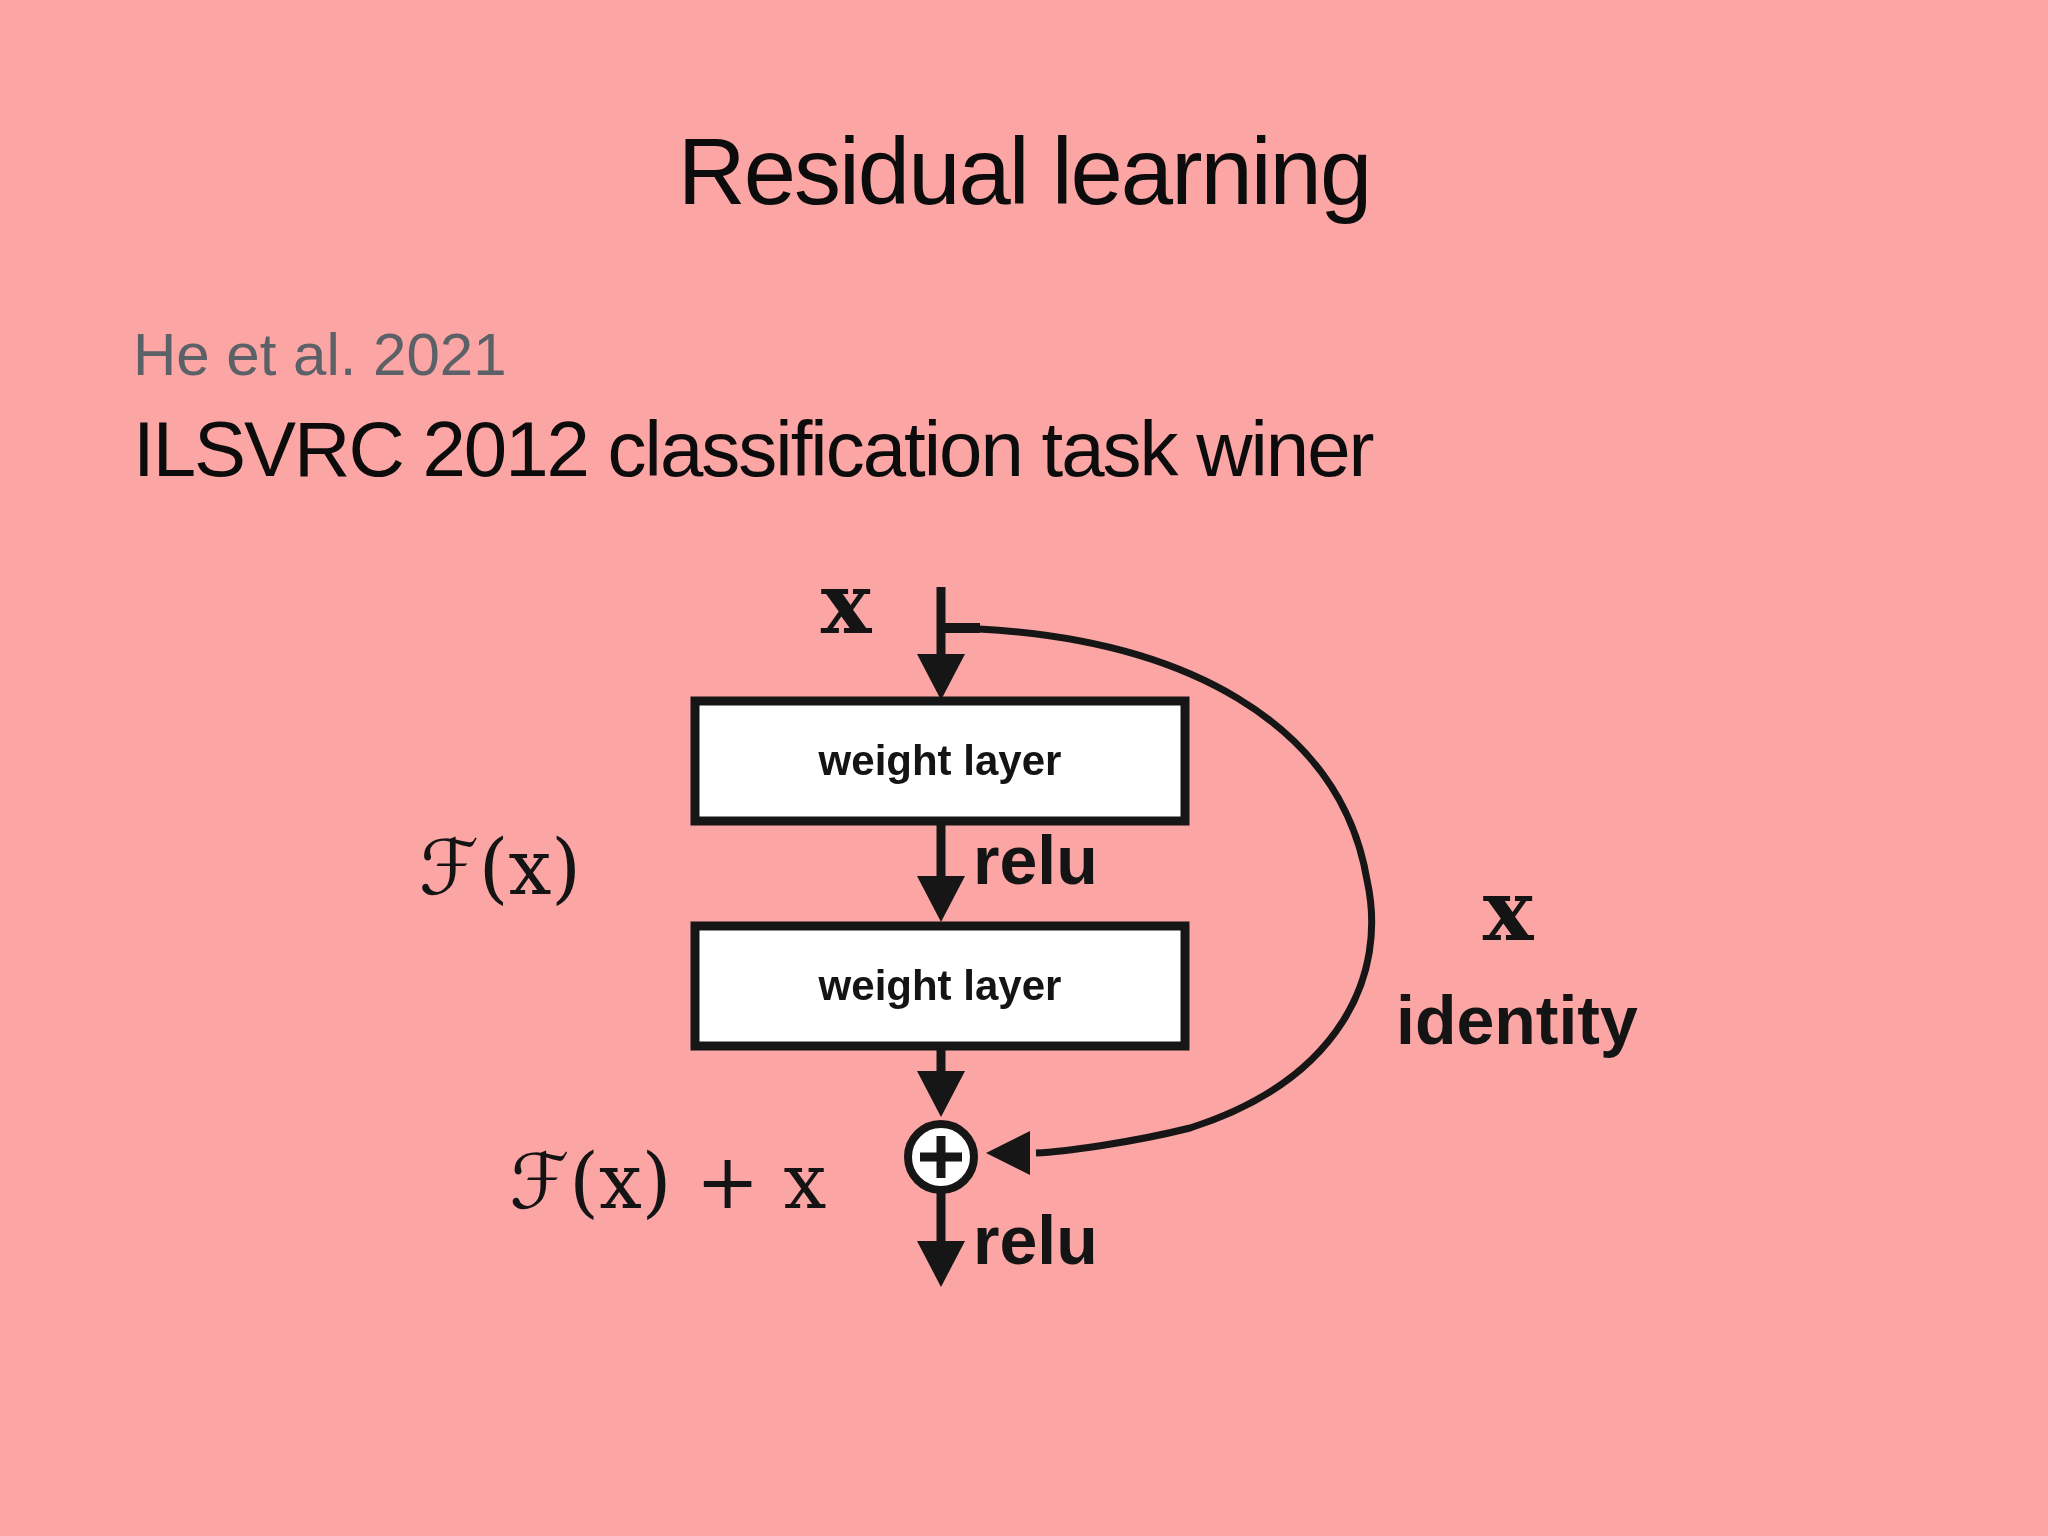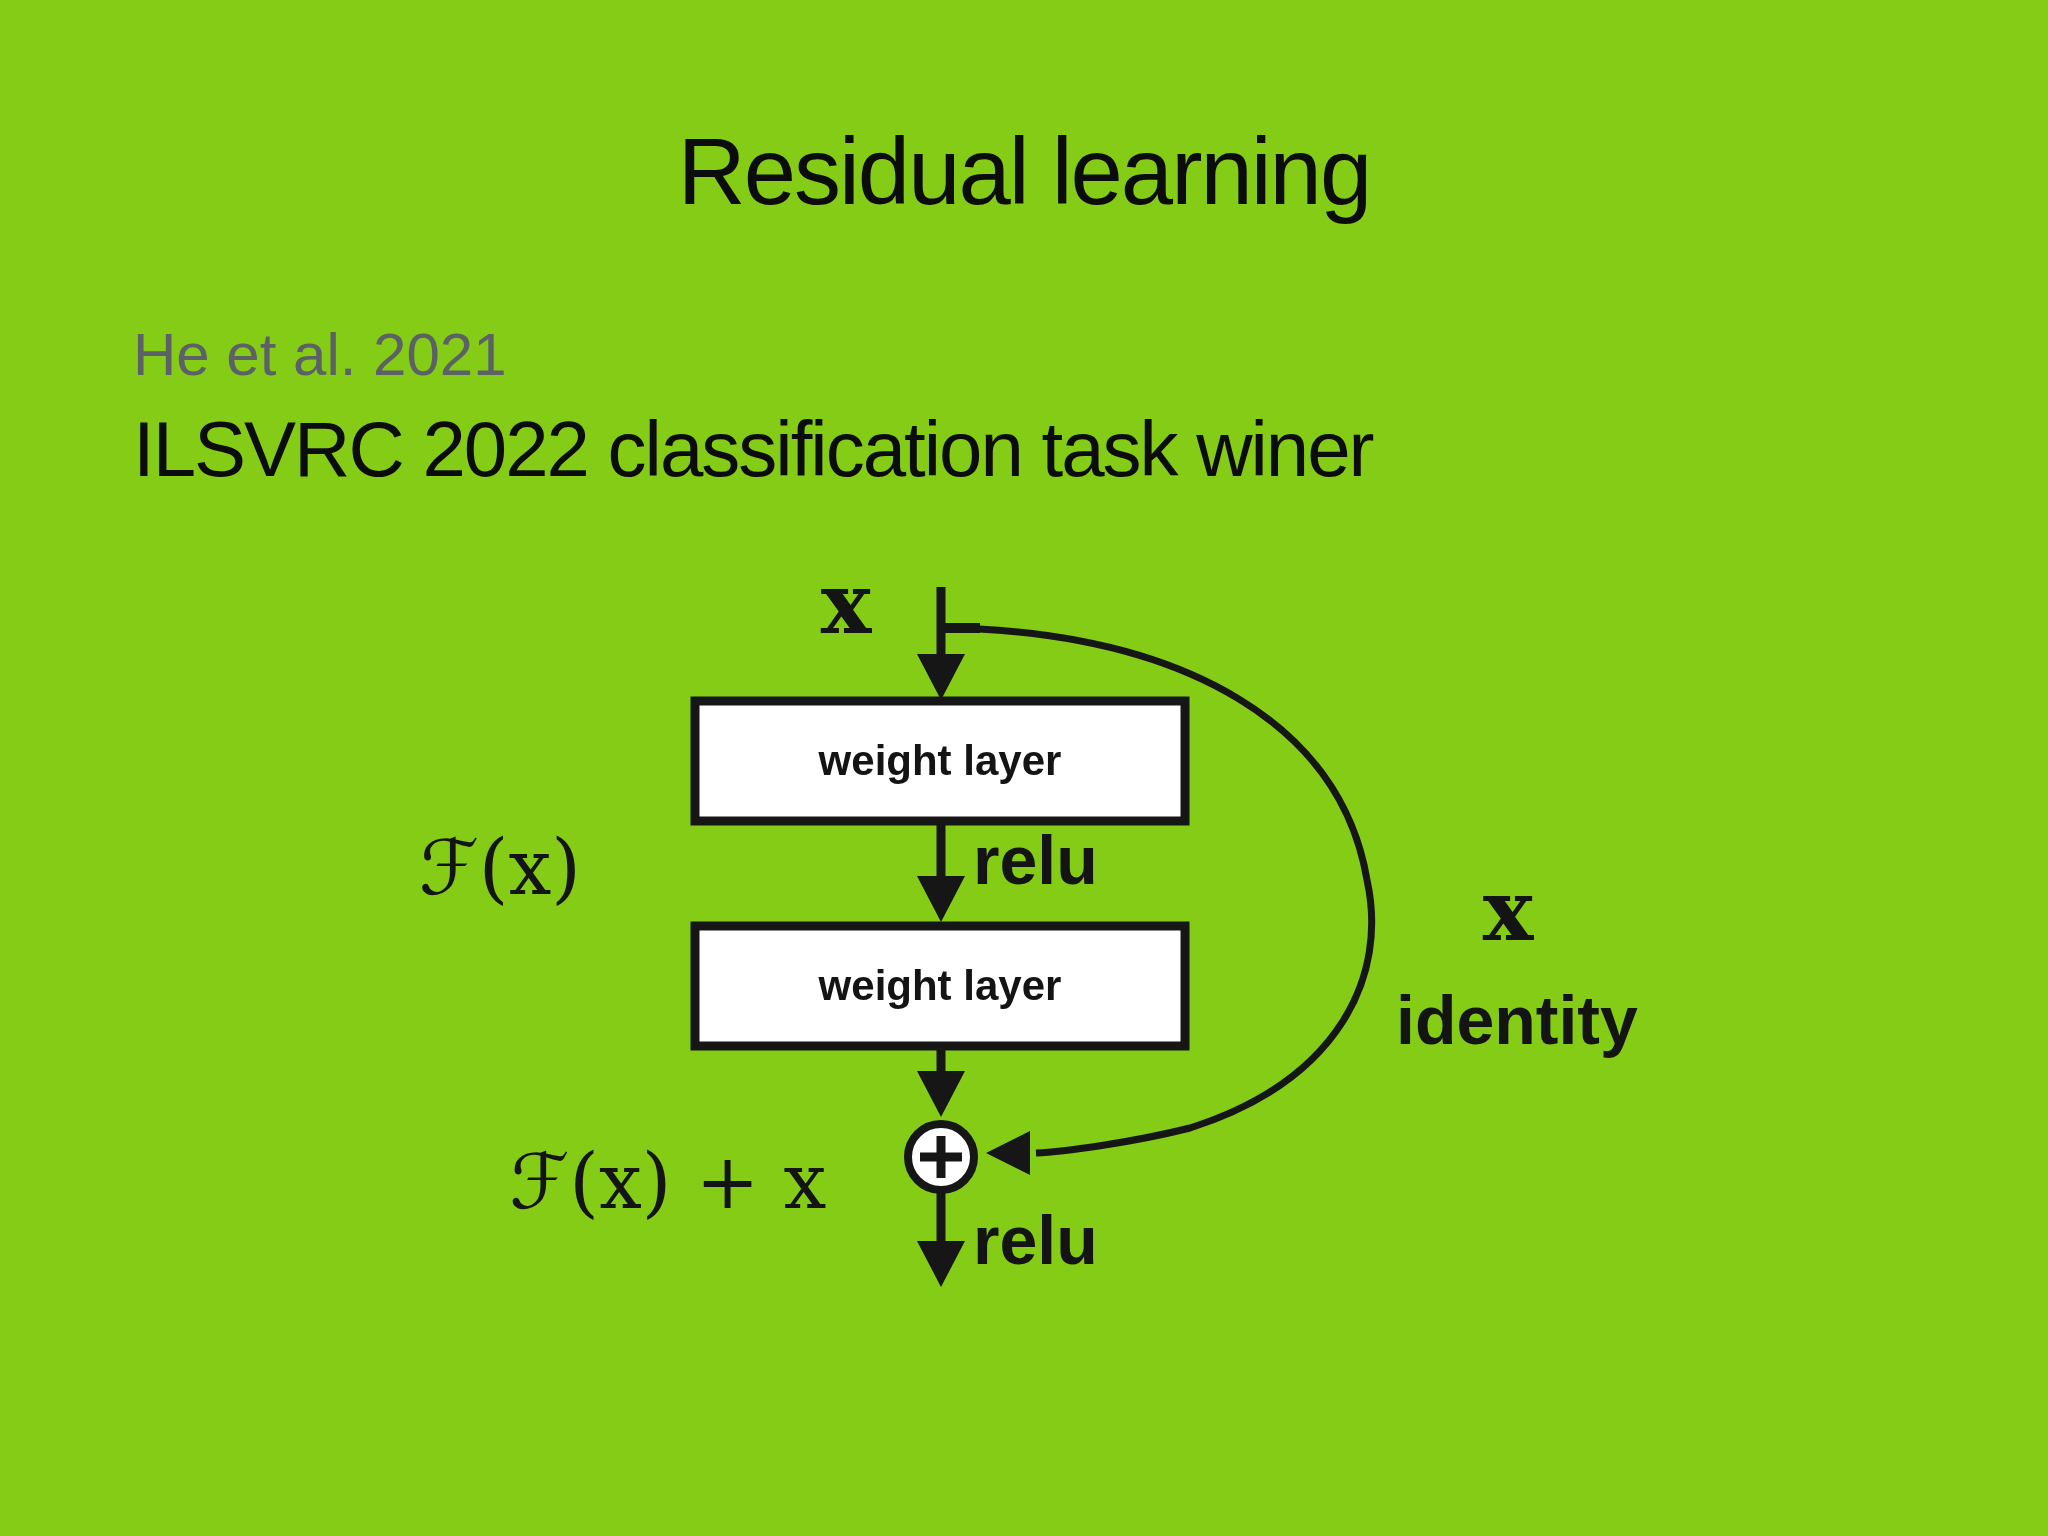--- a/index.html
+++ b/index.html
@@ -1,20 +1,20 @@
 <!DOCTYPE html>
 <html><head>
 <meta charset="utf-8">
 <style>
   html, body { margin: 0; padding: 0; background: #ffffff; }
   .slide {
     position: relative;
     width: 2048px;
     height: 1536px;
-    background: #84cc16;
+    background: #fca5a5;
     font-family: "Liberation Sans", sans-serif;
     overflow: hidden;
   }
   .title {
     position: absolute;
     left: 0; top: 120px;
     width: 100%;
     text-align: center;
     font-size: 94px;
     line-height: 1.1;
@@ -55,21 +55,21 @@
     color: #141414;
   }
 </style>
 </head>
 <body>
 
 <div class="slide">
 
   <div class="title">Residual learning</div>
   <div class="byline">He et al. 2021</div>
-  <div class="subtitle">ILSVRC 2022 classification task winer</div>
+  <div class="subtitle">ILSVRC 2012 classification task winer</div>
 
   <div>
 
     <svg class="dg-svg" viewBox="0 0 2048 1536">
 
       <g>
         <line x1="941" y1="587" x2="941" y2="662" stroke="#161616" stroke-width="9"></line>
         <polygon points="941,700 917,654 965,654" fill="#161616"></polygon>
       </g>
 

